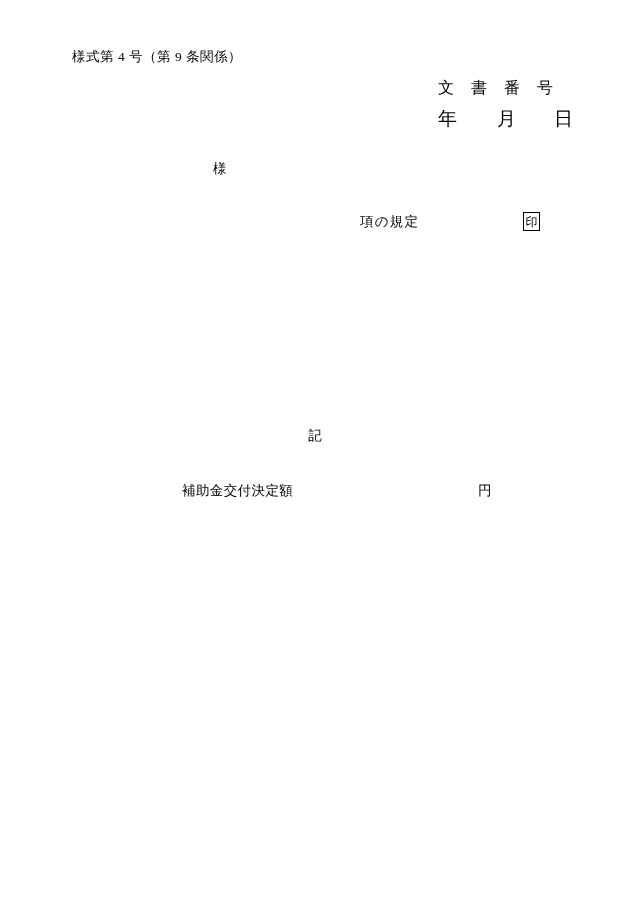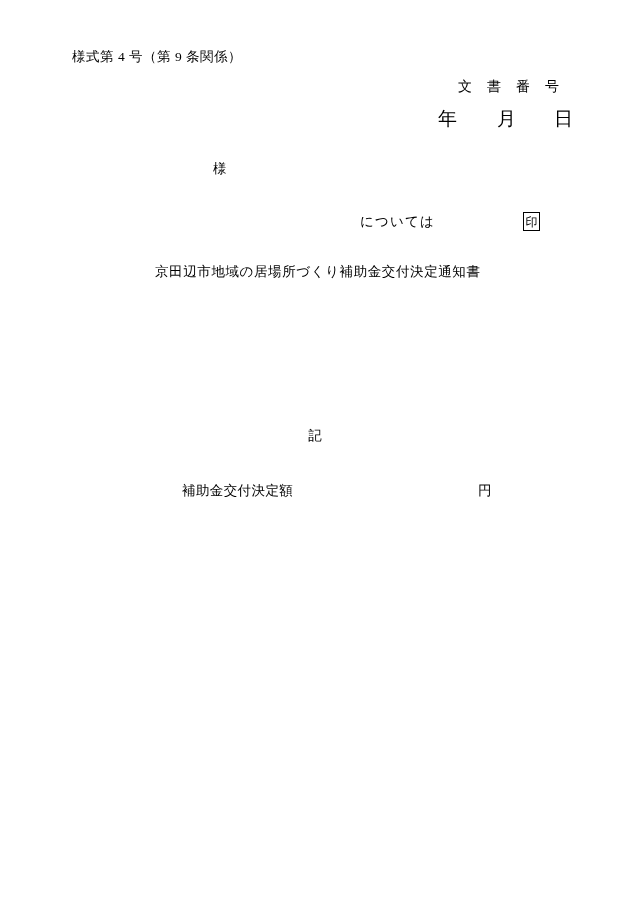--- a/index.html
+++ b/index.html
@@ -24,23 +24,23 @@
   .form-no {
     position: absolute;
     left: 72px;
     top: 48px;
     font-size: 13.5px;
     letter-spacing: 0.5px;
     white-space: nowrap;
   }
   .doc-number {
     position: absolute;
-    left: 458px;
+    left: 438px;
     top: 78px;
-    font-size: 14px;
+    font-size: 16px;
     white-space: nowrap;
     letter-spacing: 0.5px;
   }
   .doc-date {
     position: absolute;
     left: 438px;
     top: 106px;
     font-size: 19px;
     white-space: nowrap;
   }
@@ -131,24 +131,23 @@
   <div class="form-no">様式第 4 号（第 9 条関係）</div>
 
   <div class="doc-number">文　書　番　号</div>
 
   <div class="doc-date">
     <span>年</span><span class="gap-a"></span><span>月</span><span class="gap-b"></span><span>日</span>
   </div>
 
   <div class="addressee">様</div>
 
-  <div class="issuer">については</div>
+  <div class="issuer">項の規定</div>
   <div class="seal">印</div>
 
-  <div class="title">京田辺市地域の居場所づくり補助金交付決定通知書</div>
 
 
   <div class="ki">記</div>
 
   <div class="amount-row">
     <span class="amount-label">補助金交付決定額</span>
   </div>
   <div class="amount-unit">円</div>
 
 </div>

